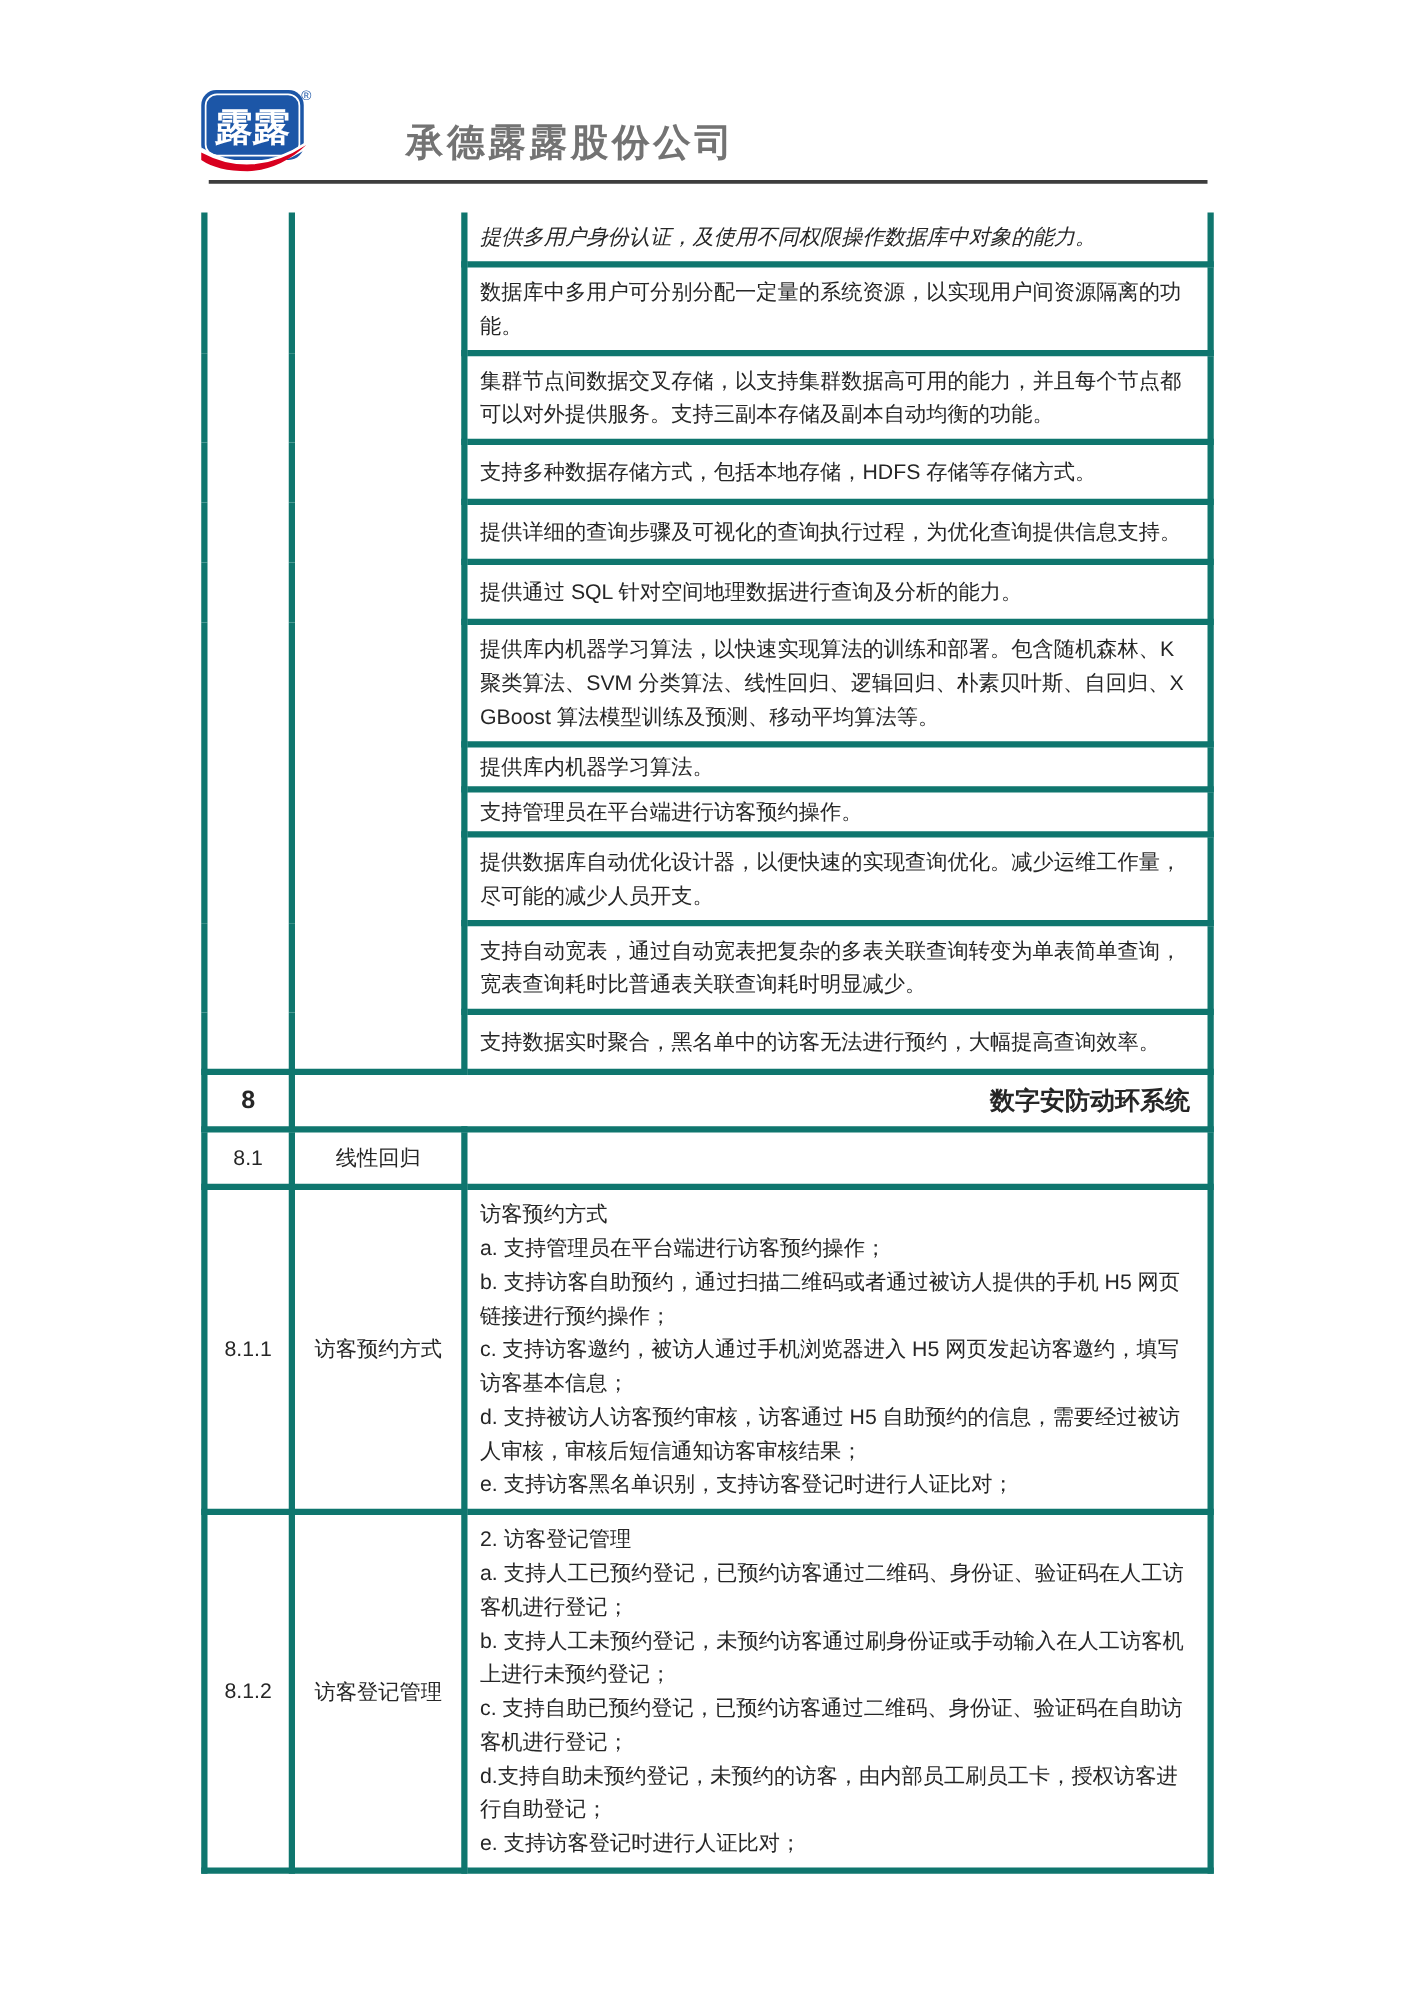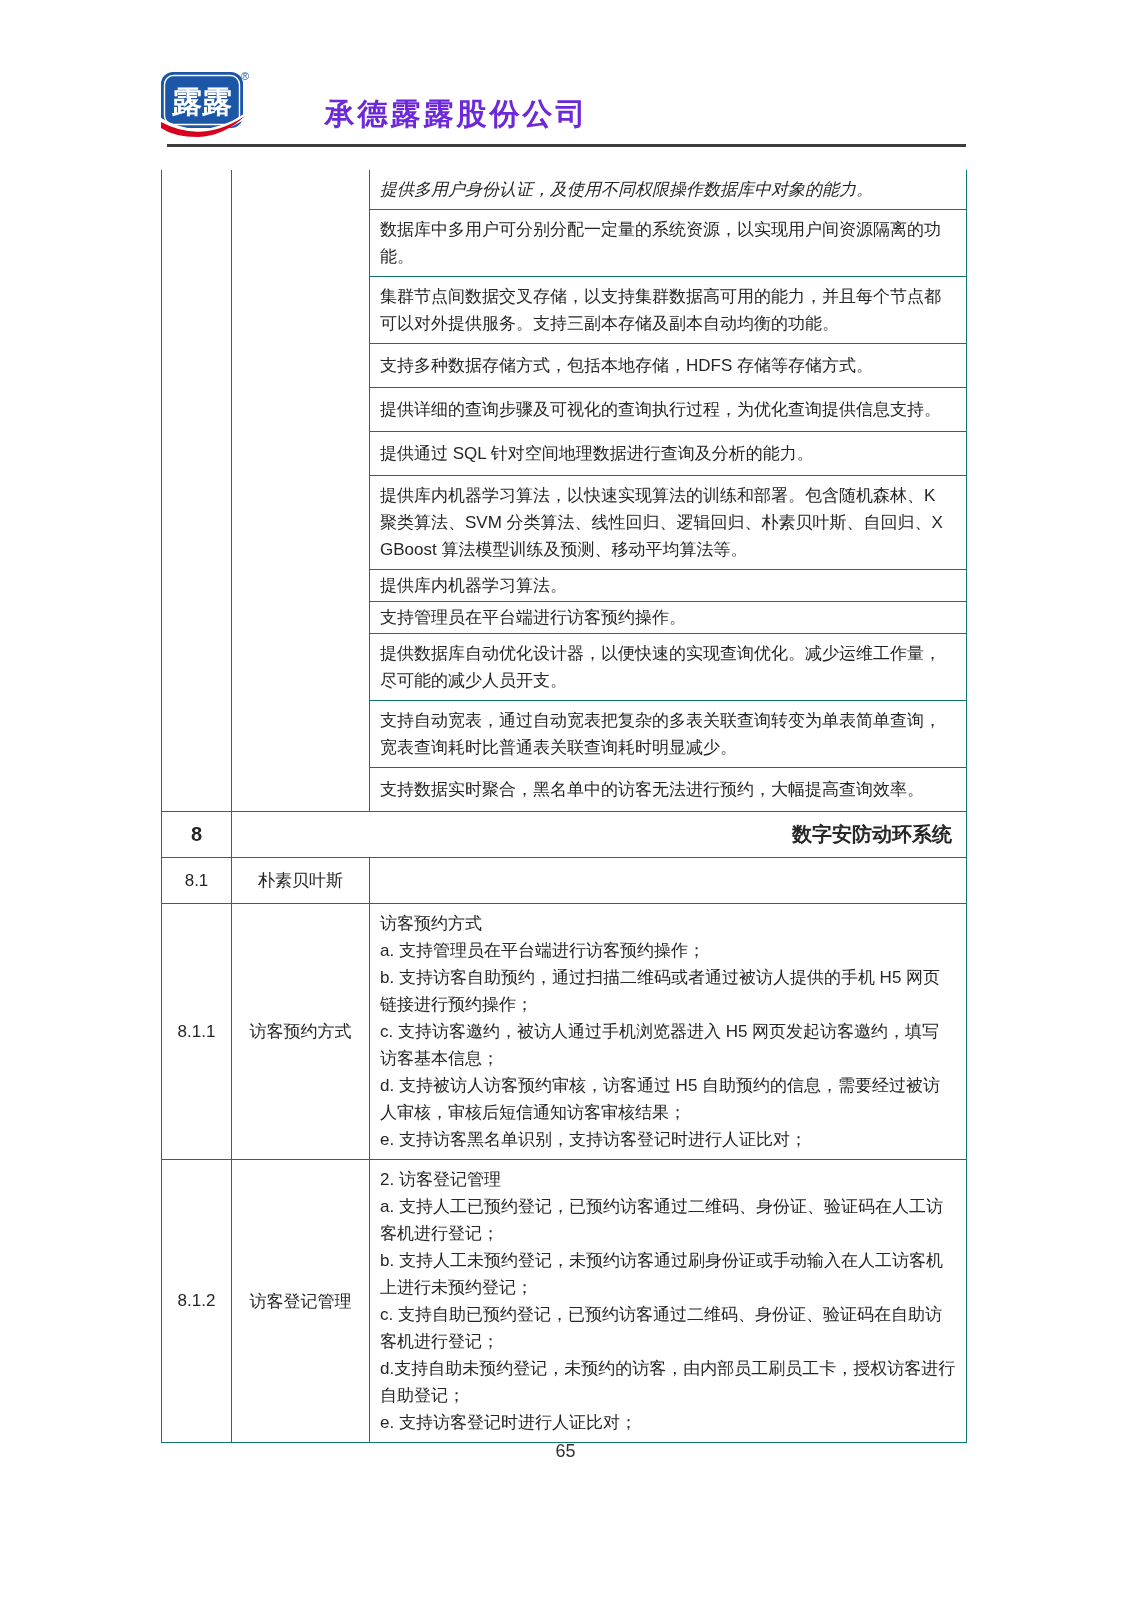--- a/index.html
+++ b/index.html
@@ -12,34 +12,34 @@
     font-family:"Liberation Sans","DejaVu Sans",sans-serif;
     color:#262626;
     overflow:hidden;
   }
   
   .logo { position:absolute; left:158px; top:70px; }
   .company-title {
     position:absolute; left:0; top:94px; width:913px;
     text-align:center;
     font-size:30px; font-weight:bold; letter-spacing:3px;
-    color:#6d28d9;
+    color:#737373;
   }
   .header-rule {
     position:absolute; left:167px; top:144px;
     width:799px; height:3px; background:#3d3d3d;
   }
   
   table.spec {
     position:absolute; left:161px; top:170px;
     width:805px;
     border-collapse:collapse; table-layout:fixed;
   }
   table.spec td {
-    border:1px solid #0f766e;
+    border:5px solid #0f766e;
     font-size:17px; color:#262626;
     vertical-align:middle;
     word-break:break-all;
   }
   tr.first td { border-top:none;font-style:italic; }
   td.c1 { text-align:center; padding:4px 2px; }
   td.c2 { text-align:center; padding:4px 6px; }
   td.c3 { text-align:left; padding:6px 10px; line-height:27px; }
   tr.compact td.c3 { padding:2px 10px; }
   tr.tall td.c3 { padding:8px 10px; }
@@ -116,21 +116,21 @@
           <td class="c3">支持数据实时聚合，黑名单中的访客无法进行预约，大幅提高查询效率。</td>
         </tr>
 
       <tr class="section-head">
         <td class="c1">8</td>
         <td class="cmerged" colspan="2">数字安防动环系统</td>
       </tr>
 
       <tr class="subrow">
         <td class="c1">8.1</td>
-        <td class="c2">朴素贝叶斯</td>
+        <td class="c2">线性回归</td>
         <td class="c3"></td>
       </tr>
 
       <tr>
         <td class="c1">8.1.1</td>
         <td class="c2">访客预约方式</td>
         <td class="c3">
           <div class="itemline">访客预约方式</div>
           <div class="itemline">a. 支持管理员在平台端进行访客预约操作；</div>
           <div class="itemline">b. 支持访客自助预约，通过扫描二维码或者通过被访人提供的手机 H5 网页链接进行预约操作；</div>
@@ -148,15 +148,14 @@
           <div class="itemline">a. 支持人工已预约登记，已预约访客通过二维码、身份证、验证码在人工访客机进行登记；</div>
           <div class="itemline">b. 支持人工未预约登记，未预约访客通过刷身份证或手动输入在人工访客机上进行未预约登记；</div>
           <div class="itemline">c. 支持自助已预约登记，已预约访客通过二维码、身份证、验证码在自助访客机进行登记；</div>
           <div class="itemline">d.支持自助未预约登记，未预约的访客，由内部员工刷员工卡，授权访客进行自助登记；</div>
           <div class="itemline">e. 支持访客登记时进行人证比对；</div>
         </td>
       </tr>
     </tbody>
   </table>
 
-  <div class="page-footer">65</div>
 
 </div>
 
 </body></html>

